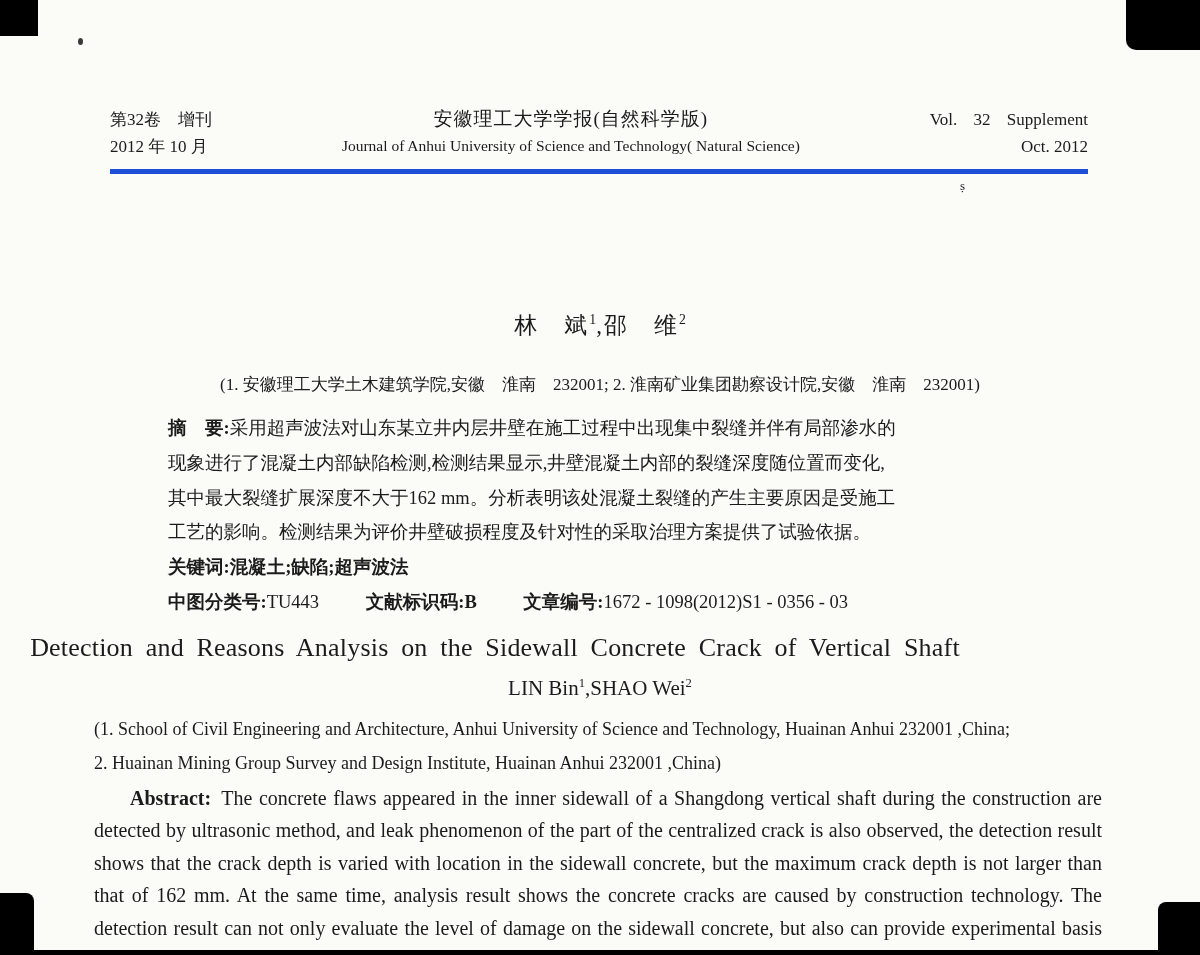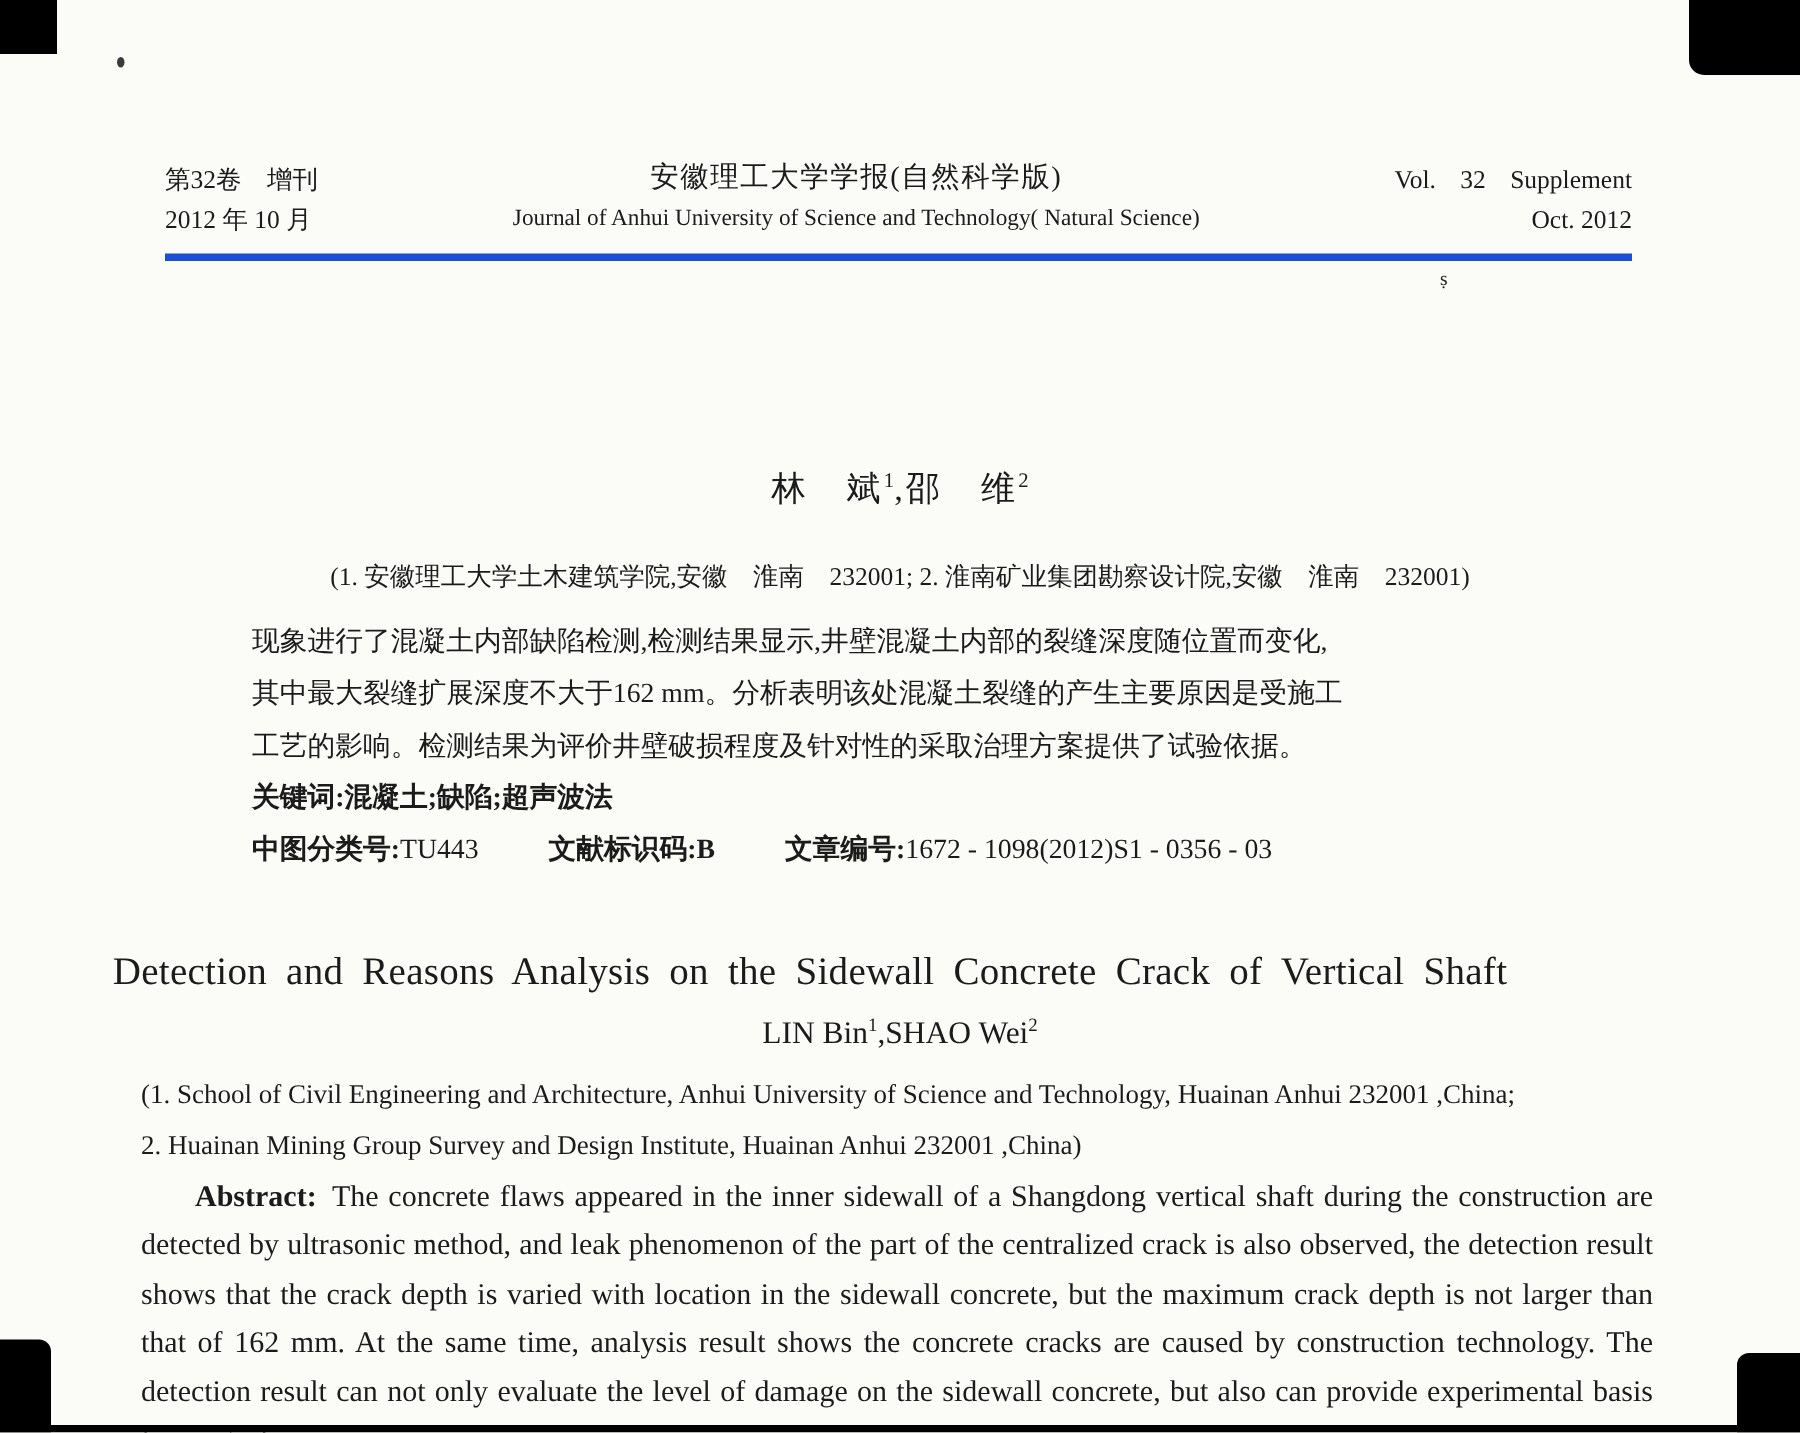--- a/index.html
+++ b/index.html
@@ -51,21 +51,21 @@
     font-size: 18.5px; line-height: 34.8px;
   }
   .b { font-weight: 700; }
   .abs-cn .meta .grp { margin-right: 42px; margin-top: 20px; }
   .abs-cn .meta .grp:last-child { margin-right: 0; }
 
   
   .title-en {
     position: absolute; top: 633px; left: 0; width: 990px; margin: 0;
     text-align: center; font-weight: 400;
-    font-size: 26px; word-spacing: 6px; letter-spacing: 0.2px; padding-left: 45px;
+    font-size: 26px; word-spacing: 6px; letter-spacing: 0.2px;
   }
   .authors-en {
     position: absolute; top: 676px; left: 0; width: 1200px;
     text-align: center; font-size: 21px;
   }
   .affil-en {
     position: absolute; top: 712px; left: 94px; width: 1015px;
     font-size: 18px; line-height: 34px;
   }
   .abs-en {
@@ -103,20 +103,21 @@
     </div>
   </header>
   <div class="stray">ṣ</div>
 
 
   <div class="authors-cn"><span>林　斌</span><sup>1</sup><span>,</span><span>邵　维</span><sup>2</sup></div>
 
   <div class="affil-cn">(1. 安徽理工大学土木建筑学院,安徽　淮南　232001; 2. 淮南矿业集团勘察设计院,安徽　淮南　232001)</div>
 
   <section class="abs-cn">
+    <div class="line"><span class="b">摘　要:</span><span>采用超声波法对山东某立井内层井壁在施工过程中出现集中裂缝并伴有局部渗水的</span></div>
     <div class="line">现象进行了混凝土内部缺陷检测,检测结果显示,井壁混凝土内部的裂缝深度随位置而变化,</div>
     <div class="line">其中最大裂缝扩展深度不大于162 mm。分析表明该处混凝土裂缝的产生主要原因是受施工</div>
     <div class="line">工艺的影响。检测结果为评价井壁破损程度及针对性的采取治理方案提供了试验依据。</div>
     <div class="line"><span class="b">关键词:</span><span class="b">混凝土;缺陷;超声波法</span></div>
     <div class="line meta">
       <span class="grp"><span class="b">中图分类号:</span><span>TU443</span></span>
       <span class="grp"><span class="b">文献标识码:</span><span class="b">B</span></span>
       <span class="grp"><span class="b">文章编号:</span><span>1672 - 1098(2012)S1 - 0356 - 03</span></span>
     </div>
   </section>

